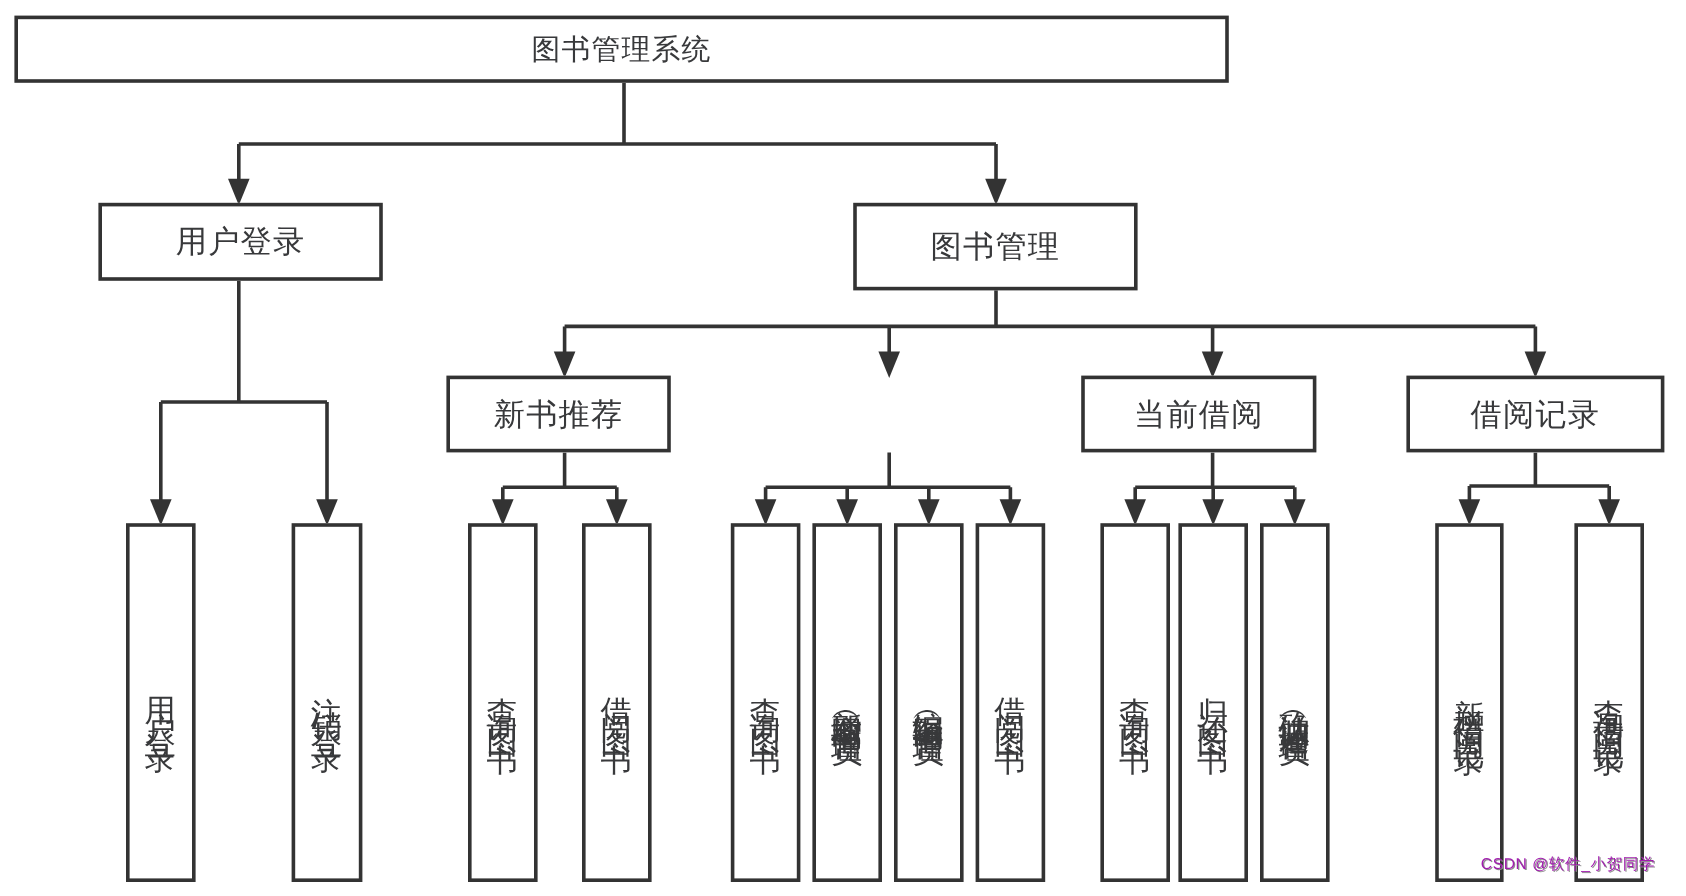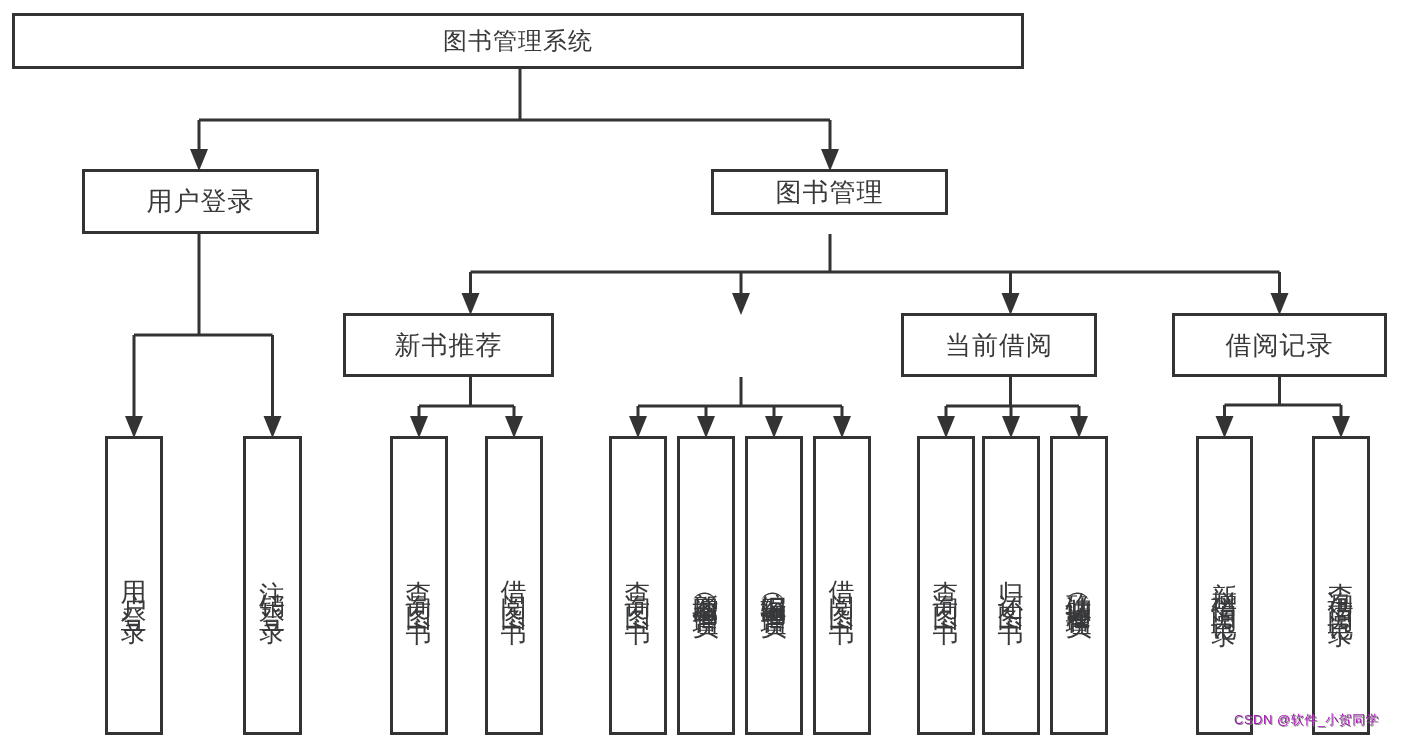--- a/index.html
+++ b/index.html
@@ -78,25 +78,25 @@
     </g>
   </svg>
 
   <div class="box h title" style="left:12px;top:13px;width:1012px;height:56px">
     <span>图书管理系统</span>
   </div>
 
   <div class="box h" style="left:82px;top:169px;width:237px;height:65px">
     <span>用户登录</span>
   </div>
-  <div class="box h" style="left:711px;top:169px;width:237px;height:46px">
+  <div class="box h" style="left:711px;top:169px;width:237px;height:73px">
     <span>图书管理</span>
   </div>
 
-  <div class="box h" style="left:343px;top:313px;width:211px;height:64px">
+  <div class="box h" style="left:372px;top:313px;width:187px;height:64px">
     <span>新书推荐</span>
   </div>
   <div class="box h" style="left:901px;top:313px;width:196px;height:64px">
     <span>当前借阅</span>
   </div>
   <div class="box h" style="left:1172px;top:313px;width:215px;height:64px">
     <span>借阅记录</span>
   </div>
 
   <div class="box v" style="left:105px;top:436px;width:58px;height:299px">

